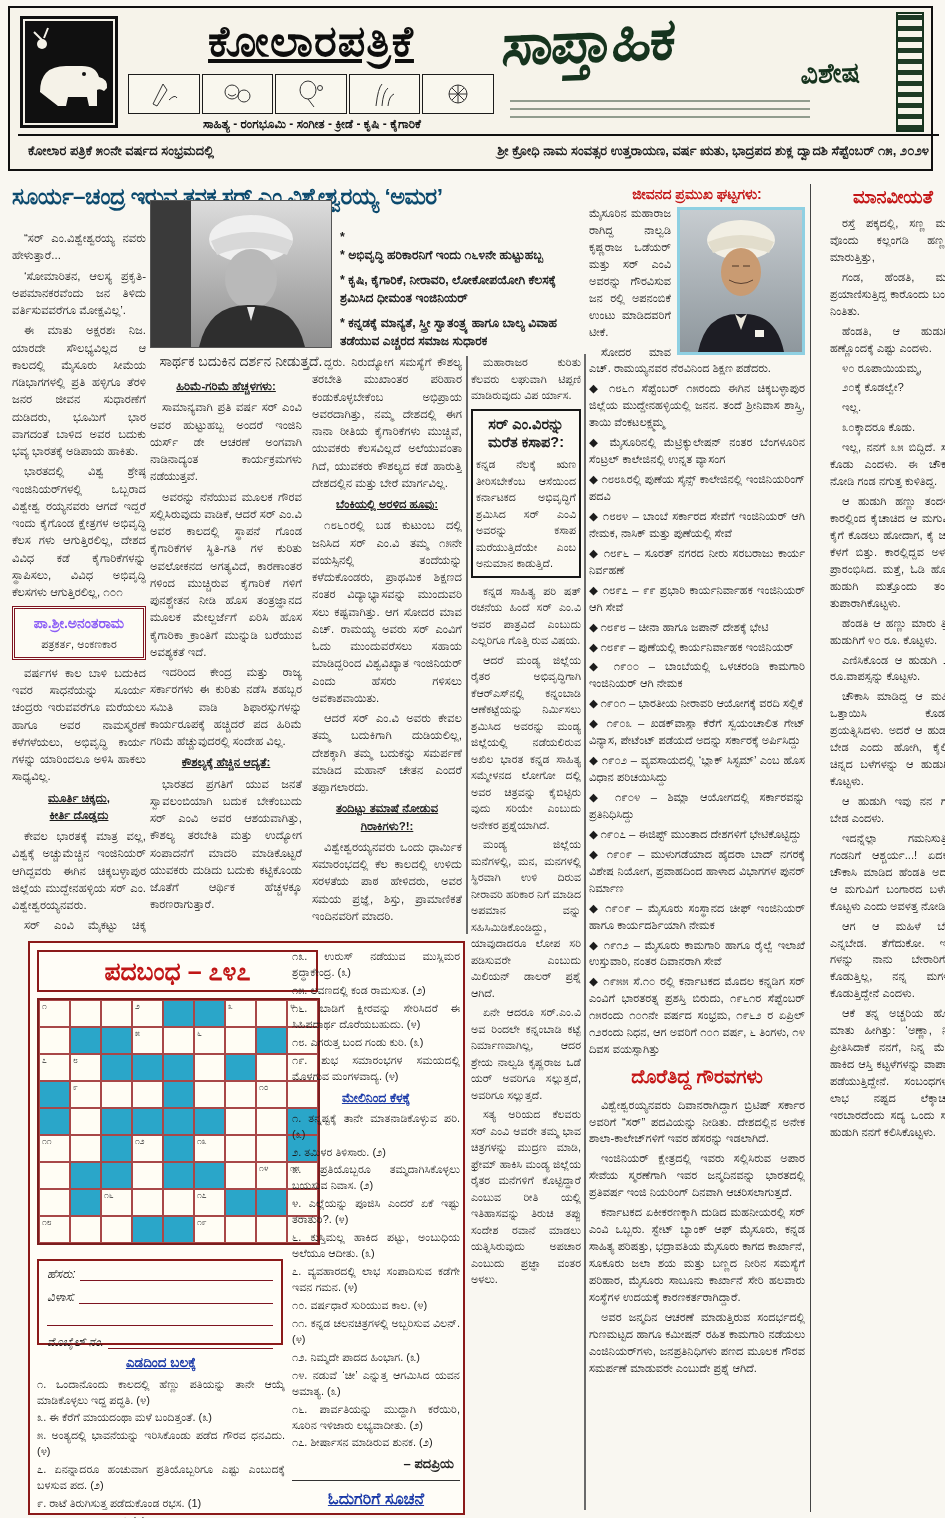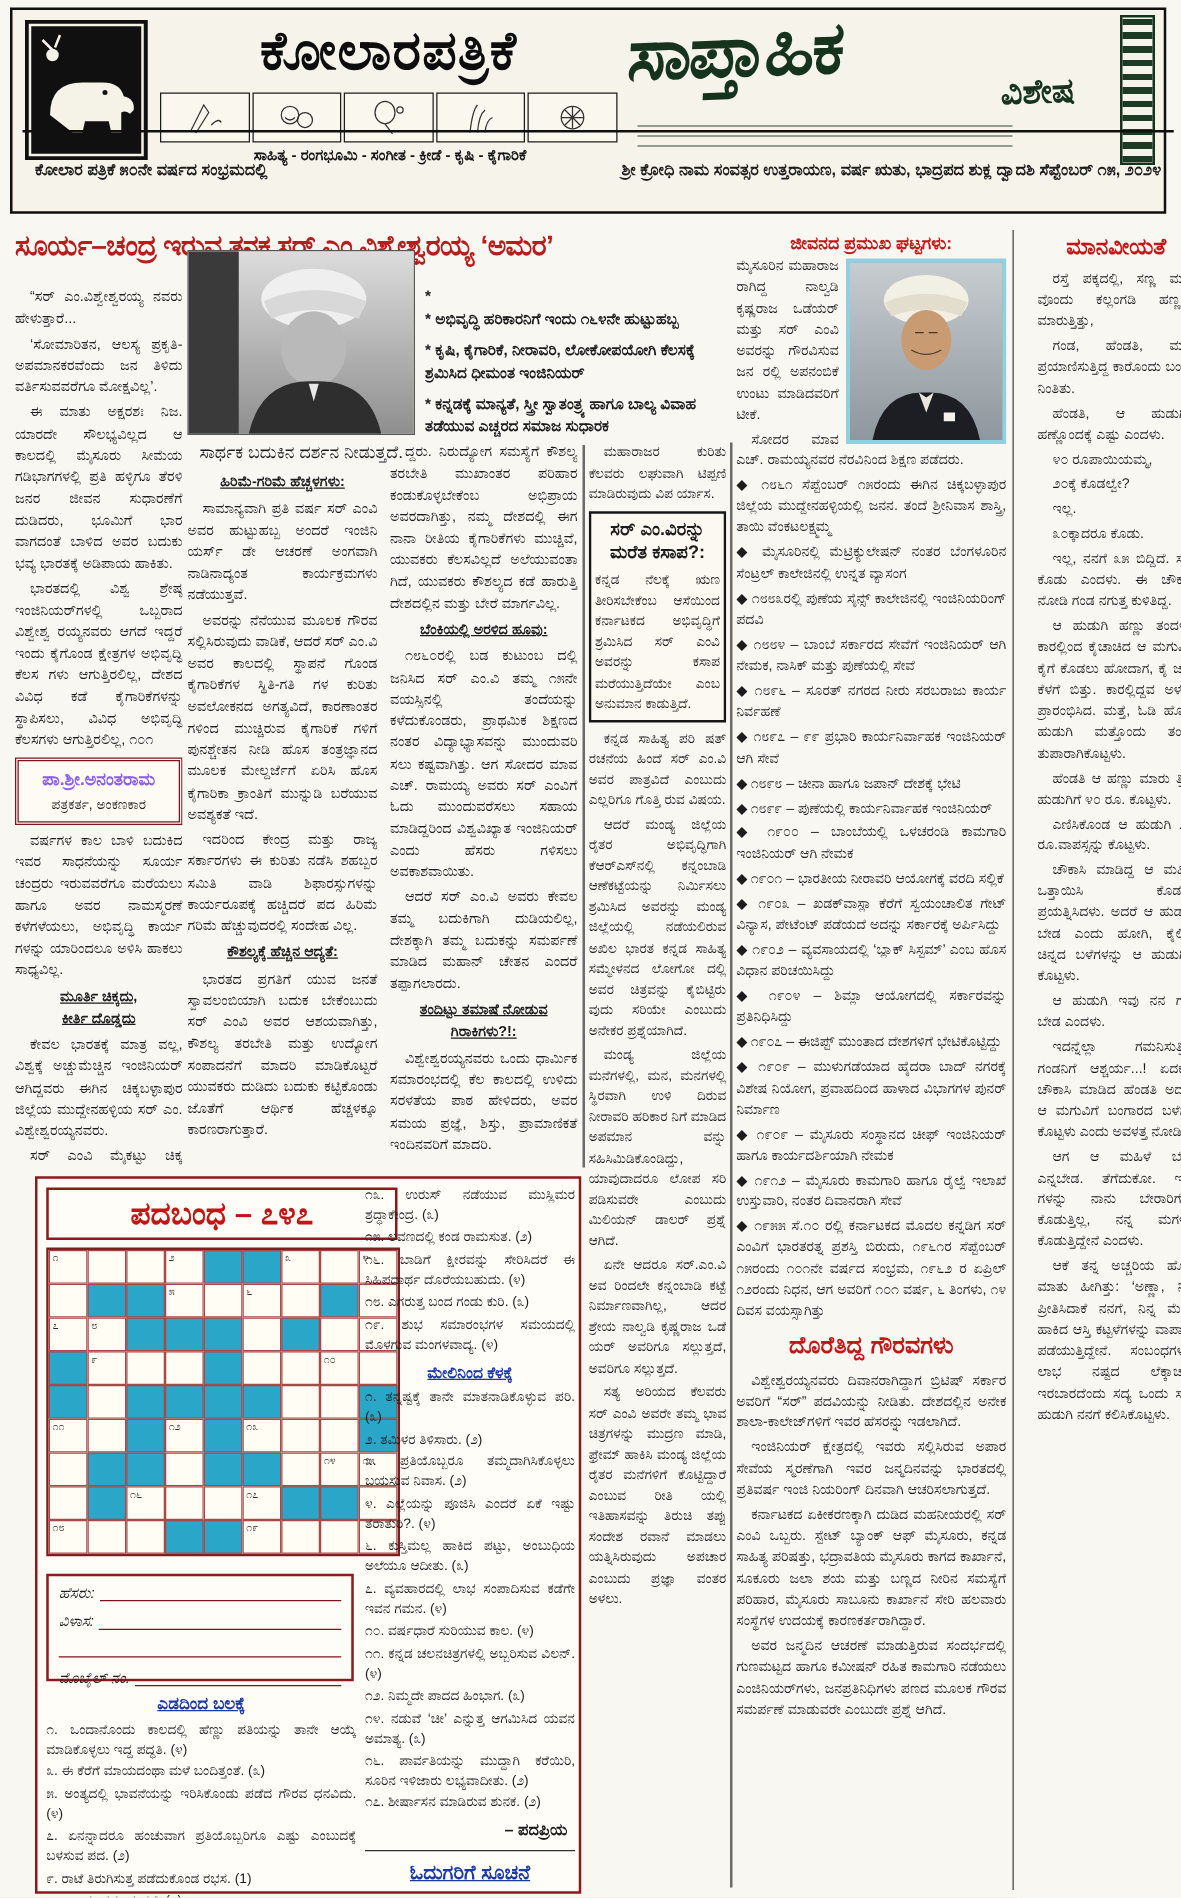--- a/index.html
+++ b/index.html
@@ -3,36 +3,36 @@
 <meta charset="utf-8">
 <style>
   html,body{margin:0;padding:0;background:#e8e4da;}
   .page{position:relative;width:945px;height:1518px;margin:0 auto;background:#f9f7f1;
         font-family:"Liberation Sans",sans-serif;font-size:11.5px;color:#1c1c1c;overflow:hidden;}
   .abs{position:absolute;}
   
   .masthead{left:8px;top:6px;width:925px;height:165px;border:2.5px solid #101010;background:#f6f3ea;box-sizing:border-box;}
   .mh-logo{left:10px;top:8px;width:98px;height:112px;background:#101010;border:2px solid #101010;box-sizing:border-box;}
   .mh-title{left:116px;top:0px;width:370px;height:66px;font-size:43px;font-weight:bold;color:#0d0d0d;
-            text-align:center;letter-spacing:1px;line-height:66px;white-space:nowrap;overflow:hidden;}
+            text-align:center;letter-spacing:1px;line-height:66px;white-space:nowrap;overflow:hidden;text-decoration:underline;}
   .mh-strip{left:118px;top:66px;width:366px;height:40px;display:flex;gap:2px;}
   .mh-strip .art{flex:1;border:1.5px solid #1c1c1c;background:#f9f7ee;display:flex;align-items:center;justify-content:center;}
   .mh-tagline{left:112px;top:109px;width:380px;font-size:12px;font-weight:bold;text-align:center;color:#141414;}
   .mh-special{left:492px;top:0px;width:392px;height:124px;color:#16331e;}
   .mh-special .big{display:block;font-size:58px;font-weight:bold;transform:rotate(-2deg) skewX(-5deg);
                    letter-spacing:-2px;line-height:1.05;white-space:nowrap;}
   .mh-special .small{display:block;text-align:right;padding-right:34px;font-size:27px;font-weight:bold;
                      transform:rotate(-2deg);margin-top:-6px;}
   .mh-stripes{left:500px;top:86px;width:300px;height:30px;background:repeating-linear-gradient(180deg,transparent 0 6px,rgba(22,51,30,.45) 6px 8px);}
   .mh-deco{left:886px;top:4px;width:28px;height:120px;border:2px solid #16331e;box-sizing:border-box;
            background:repeating-linear-gradient(0deg,#1d3a25 0 5px,#f6f3ea 5px 11px);}
   .mh-info{left:8px;right:8px;bottom:3px;height:30px;border-top:2px solid #101010;display:flex;
-           justify-content:space-between;align-items:center;padding:15px 10px;font-size:13px;font-weight:bold;width:901px;}
-  
-  .headline{left:12px;top:184px;width:572px;height:42px;font-size:22.5px;font-weight:bold;color:#b91c1c;
+           justify-content:space-between;align-items:center;padding:0 10px;font-size:13px;font-weight:bold;width:901px;}
+  
+  .headline{left:12px;top:184px;width:572px;height:42px;font-size:22.5px;font-weight:bold;color:#0c4a6e;
             white-space:nowrap;overflow:hidden;letter-spacing:-0.5px;}
   
   .ncol{overflow:hidden;text-align:justify;line-height:1.5;}
   .ncol p{margin:0 0 3px;text-indent:12px;}
   .subhead{font-weight:bold;text-decoration:underline;text-align:center;margin:4px 0;text-indent:0 !important;}
   .redhead{color:#c41616;font-weight:bold;text-align:center;}
   .vrule{width:1.5px;background:#6b6b6b;}
   
   .byline{border:3px double #7e1420;background:#fdfbf4;text-align:center;padding:4px 2px;margin:5px 0;}
   .byline .nm{color:#8b5cf6;font-weight:bold;font-size:14px;}

